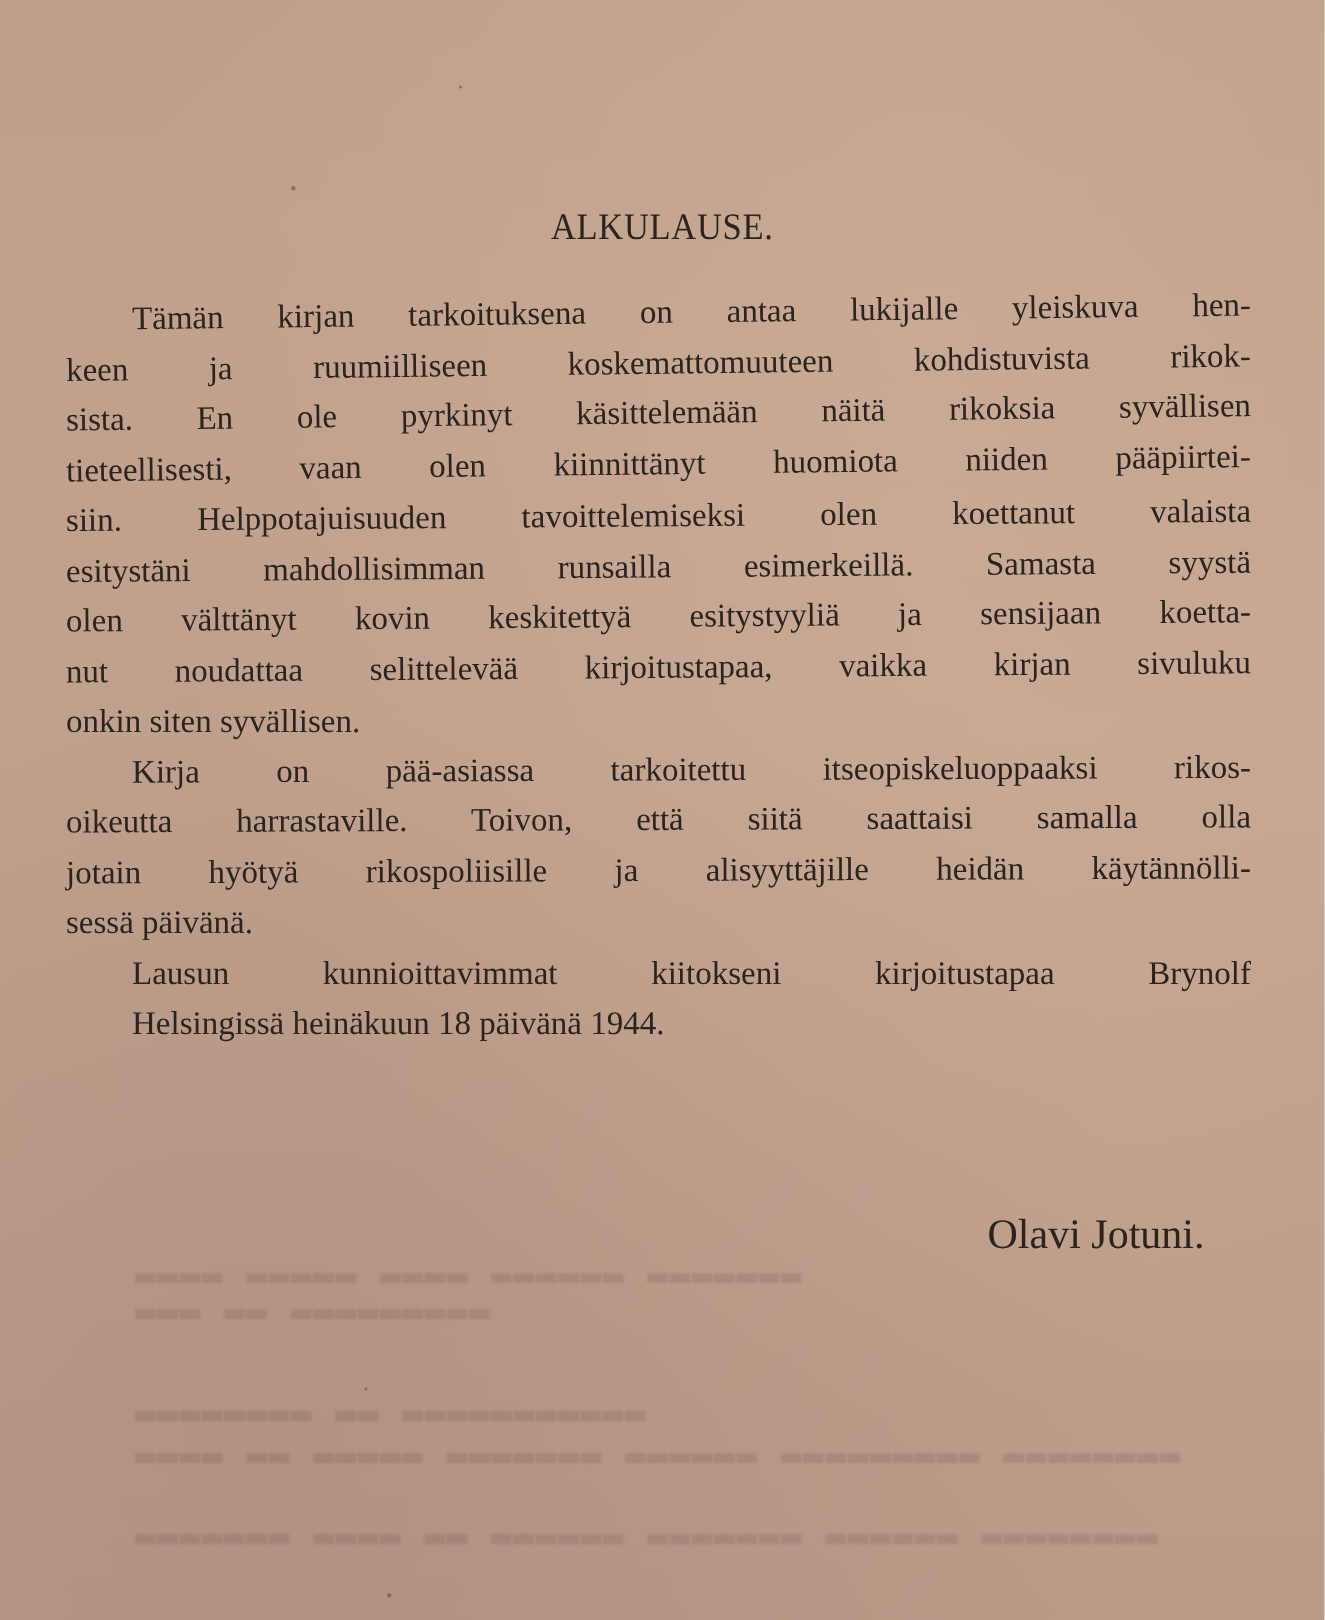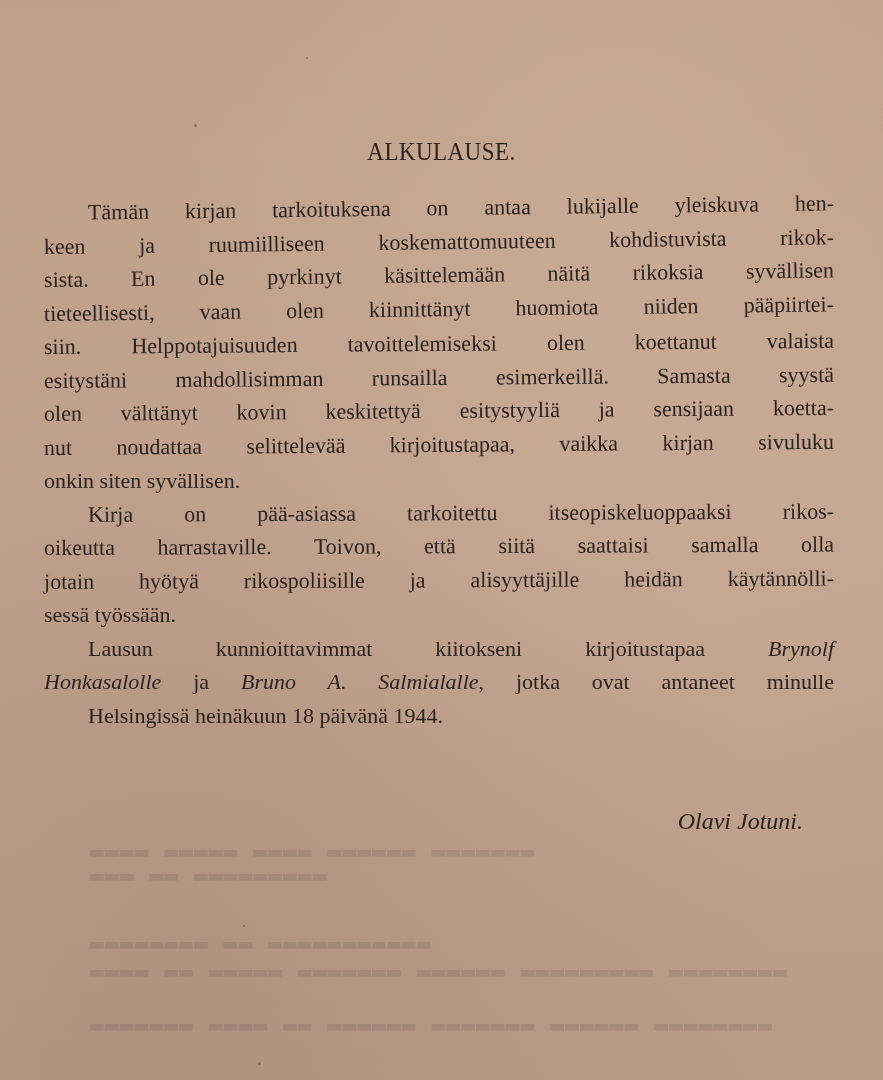--- a/index.html
+++ b/index.html
@@ -54,27 +54,26 @@
       text-align: justify;
       text-align-last: justify;
       height: 33.5px;
       transform-origin: left center;
     }
     .line.indent { padding-left: 44px; }
     .line.last { text-align-last: left; }
     .line.tilt1 { transform: rotate(-0.7deg); }
     .line.tilt2 { transform: rotate(-0.45deg); }
     .line.tilt3 { transform: rotate(-0.25deg); }
-    .it { font-style: italic; }
+    .it { }
     .signature {
       position: absolute;
       top: 808px;
       right: 80px;
-      font-size: 24px;
-      font-style: italic;
+      font-size: 28px;
     }
     .bleed {
       position: absolute;
       left: 90px;
       width: 760px;
       color: rgba(90,70,70,0.18);
       font-size: 23px;
       font-family: "DejaVu Sans Mono", monospace;
       letter-spacing: 1px;
       white-space: nowrap;
@@ -108,22 +107,21 @@
     <span class="line tilt1">tieteellisesti, vaan olen kiinnittänyt huomiota niiden pääpiirtei-</span>
     <span class="line tilt2">siin.  Helppotajuisuuden tavoittelemiseksi olen koettanut valaista</span>
     <span class="line tilt2">esitystäni mahdollisimman runsailla esimerkeillä.  Samasta syystä</span>
     <span class="line tilt2">olen välttänyt kovin keskitettyä esitystyyliä ja sensijaan koetta-</span>
     <span class="line tilt2">nut noudattaa selittelevää kirjoitustapaa, vaikka kirjan sivuluku</span>
     <span class="line last">onkin siten syvällisen.</span>
 
     <span class="line indent tilt3">Kirja on pää-asiassa tarkoitettu itseopiskeluoppaaksi rikos-</span>
     <span class="line tilt3">oikeutta harrastaville.  Toivon, että siitä saattaisi samalla olla</span>
     <span class="line tilt3">jotain hyötyä rikospoliisille ja alisyyttäjille heidän käytännölli-</span>
-    <span class="line last">sessä työssään.</span>
+    <span class="line last">sessä päivänä.</span>
 
     <span class="line indent"><span>Lausun kunnioittavimmat kiitokseni kirjoitustapaa</span> <span class="it">Brynolf</span></span>
-    <span class="line"><span class="it">Honkasalolle</span><span style="white-space:pre;"> ja </span><span class="it">Bruno A. Salmialalle</span><span>, jotka ovat antaneet minulle</span></span>
 
     <span class="line indent last">Helsingissä heinäkuun 18 päivänä 1944.</span>
   </div>
 
   <div class="signature">Olavi Jotuni.</div>
 </div>
 
 </body></html>

